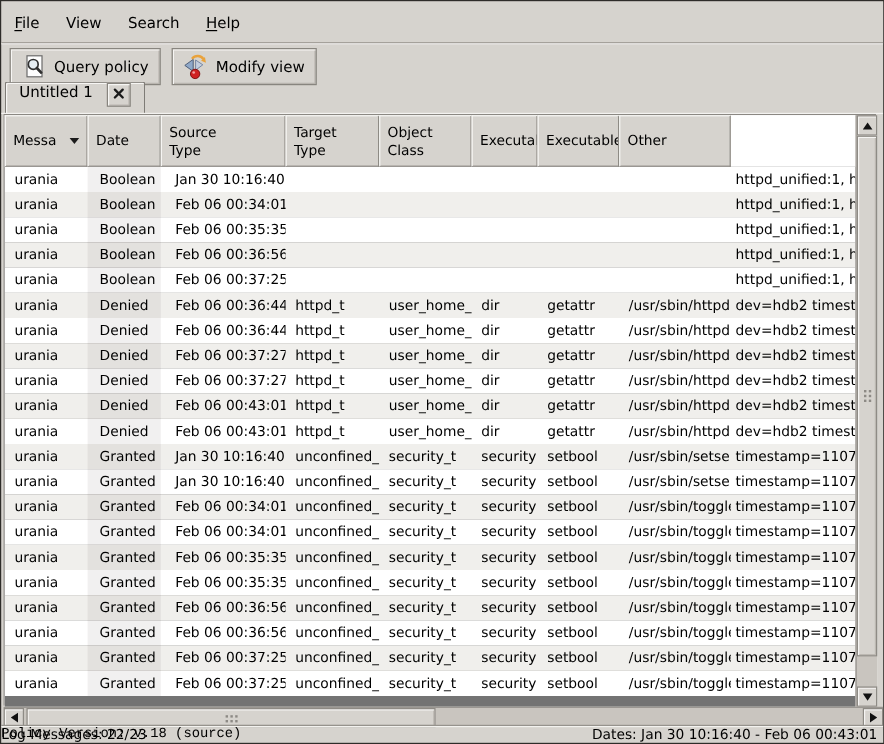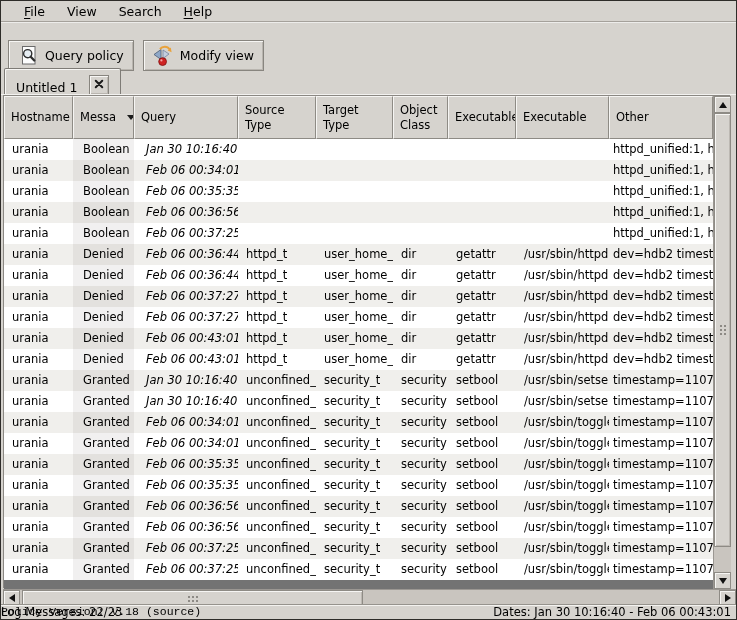--- a/index.html
+++ b/index.html
@@ -7,22 +7,22 @@
   body { font-family: "DejaVu Sans", "Liberation Sans", sans-serif; }
 
   .window {
     position: relative; width: 737px; height: 620px;
     background: #d6d3ce; border: 1px solid #2e2c29; overflow: hidden;
     --cols: 69px 61px 104px 78px 77px 55px 68px 93px minmax(0,1fr);
   }
 
   
   .menubar {
-    position: absolute; top: 0; left: 0; right: 0; height: 21px;
-    display: flex; align-items: center; padding-left: 12px;
+    position: absolute; top: 0; left: 0; right: 0; height: 35px;
+    display: flex; align-items: center; padding-left: 0;
     border-bottom: 1px solid #a5a19b; box-shadow: 0 1px 0 #edecea;
     font-size: 12.5px;
   }
   .menu-item { padding: 4px 11px; color: #000; cursor: default; }
   .mnemonic { text-decoration: underline; text-underline-offset: 2px; }
 
   
   .toolbar {
     position: absolute; top: 28px; left: 0; right: 0; height: 38px;
     display: flex; align-items: center; gap: 9px; padding-left: 7px;
@@ -38,21 +38,21 @@
   }
   .tbtn-icon { width: 22px; height: 22px; display: inline-block; }
   .tbtn-icon svg { display: block; }
 
   
   .tabstrip {
     position: absolute; top: 66px; left: 0; right: 0; height: 28px;
     display: flex; align-items: flex-end; padding-left: 3px;
   }
   .tab {
-    height: 27px; display: flex; align-items: flex-end; gap: 12px;
+    height: 27px; display: flex; align-items: flex-start; gap: 12px;
     padding: 0 11px; background: #d6d3ce; font-size: 12.5px;
     border: 1px solid #7e7b76; border-bottom: none;
     box-shadow: inset 1px 1px 0 #f7f6f4;
     border-top-left-radius: 2px; border-top-right-radius: 2px;
   }
   .tab-close {
     width: 20px; height: 20px; background: #d6d3ce;
     border: 1px solid #88857f;
     box-shadow: inset 1px 1px 0 #f7f6f4, inset -1px -1px 0 #b9b5af;
     display: flex; align-items: center; justify-content: center; cursor: default;
@@ -80,21 +80,21 @@
     border-top: 5px solid #1c1c1c;
   }
   .tbody { flex: 1; overflow: hidden; background: #737373; }
   .tr { display: grid; grid-template-columns: var(--cols); height: 21px; background: #fff; }
   .tr.alt { background: #f0efec; }
   .td {
     font-size: 11.5px; line-height: 21px; padding-left: 8px;
     overflow: hidden; white-space: nowrap; color: #000;
   }
   .td.c1 { background: rgba(62,57,50,0.075); padding-left: 10px; }
-  .td.c2 { padding-left: 12px; font-style: italic; }
+  .td.c2 { padding-left: 12px; }
   .td.c8 { padding-left: 4px; }
 
   
   .vscroll { flex: none; width: 18px; background: #c9c5bf; display: flex; flex-direction: column; border-left: 1px solid #9b9792; }
   .sb-btn {
     flex: none; background: #d6d3ce; border: 1px solid #8e8b85;
     box-shadow: inset 1px 1px 0 #f6f5f3;
     display: flex; align-items: center; justify-content: center; cursor: default;
   }
   .vscroll .sb-btn { width: 17px; height: 17px; }
@@ -188,28 +188,25 @@
         </span>
       </button>
     </div>
   </div>
   <div class="page-edge"></div>
 
   <div class="table-wrap">
     <div class="table-main">
       <div class="thead">
           <div class="th">
-            <span class="th-label">Hostname</span>
-          </div>
-          <div class="th">
             <span class="th-label">Messa</span>
             <span class="sort-arrow"></span>
           </div>
           <div class="th">
-            <span class="th-label">Query</span>
+            <span class="th-label">Date</span>
           </div>
           <div class="th">
             <span class="th-label">Source
 Type</span>
           </div>
           <div class="th">
             <span class="th-label">Target
 Type</span>
           </div>
           <div class="th">

